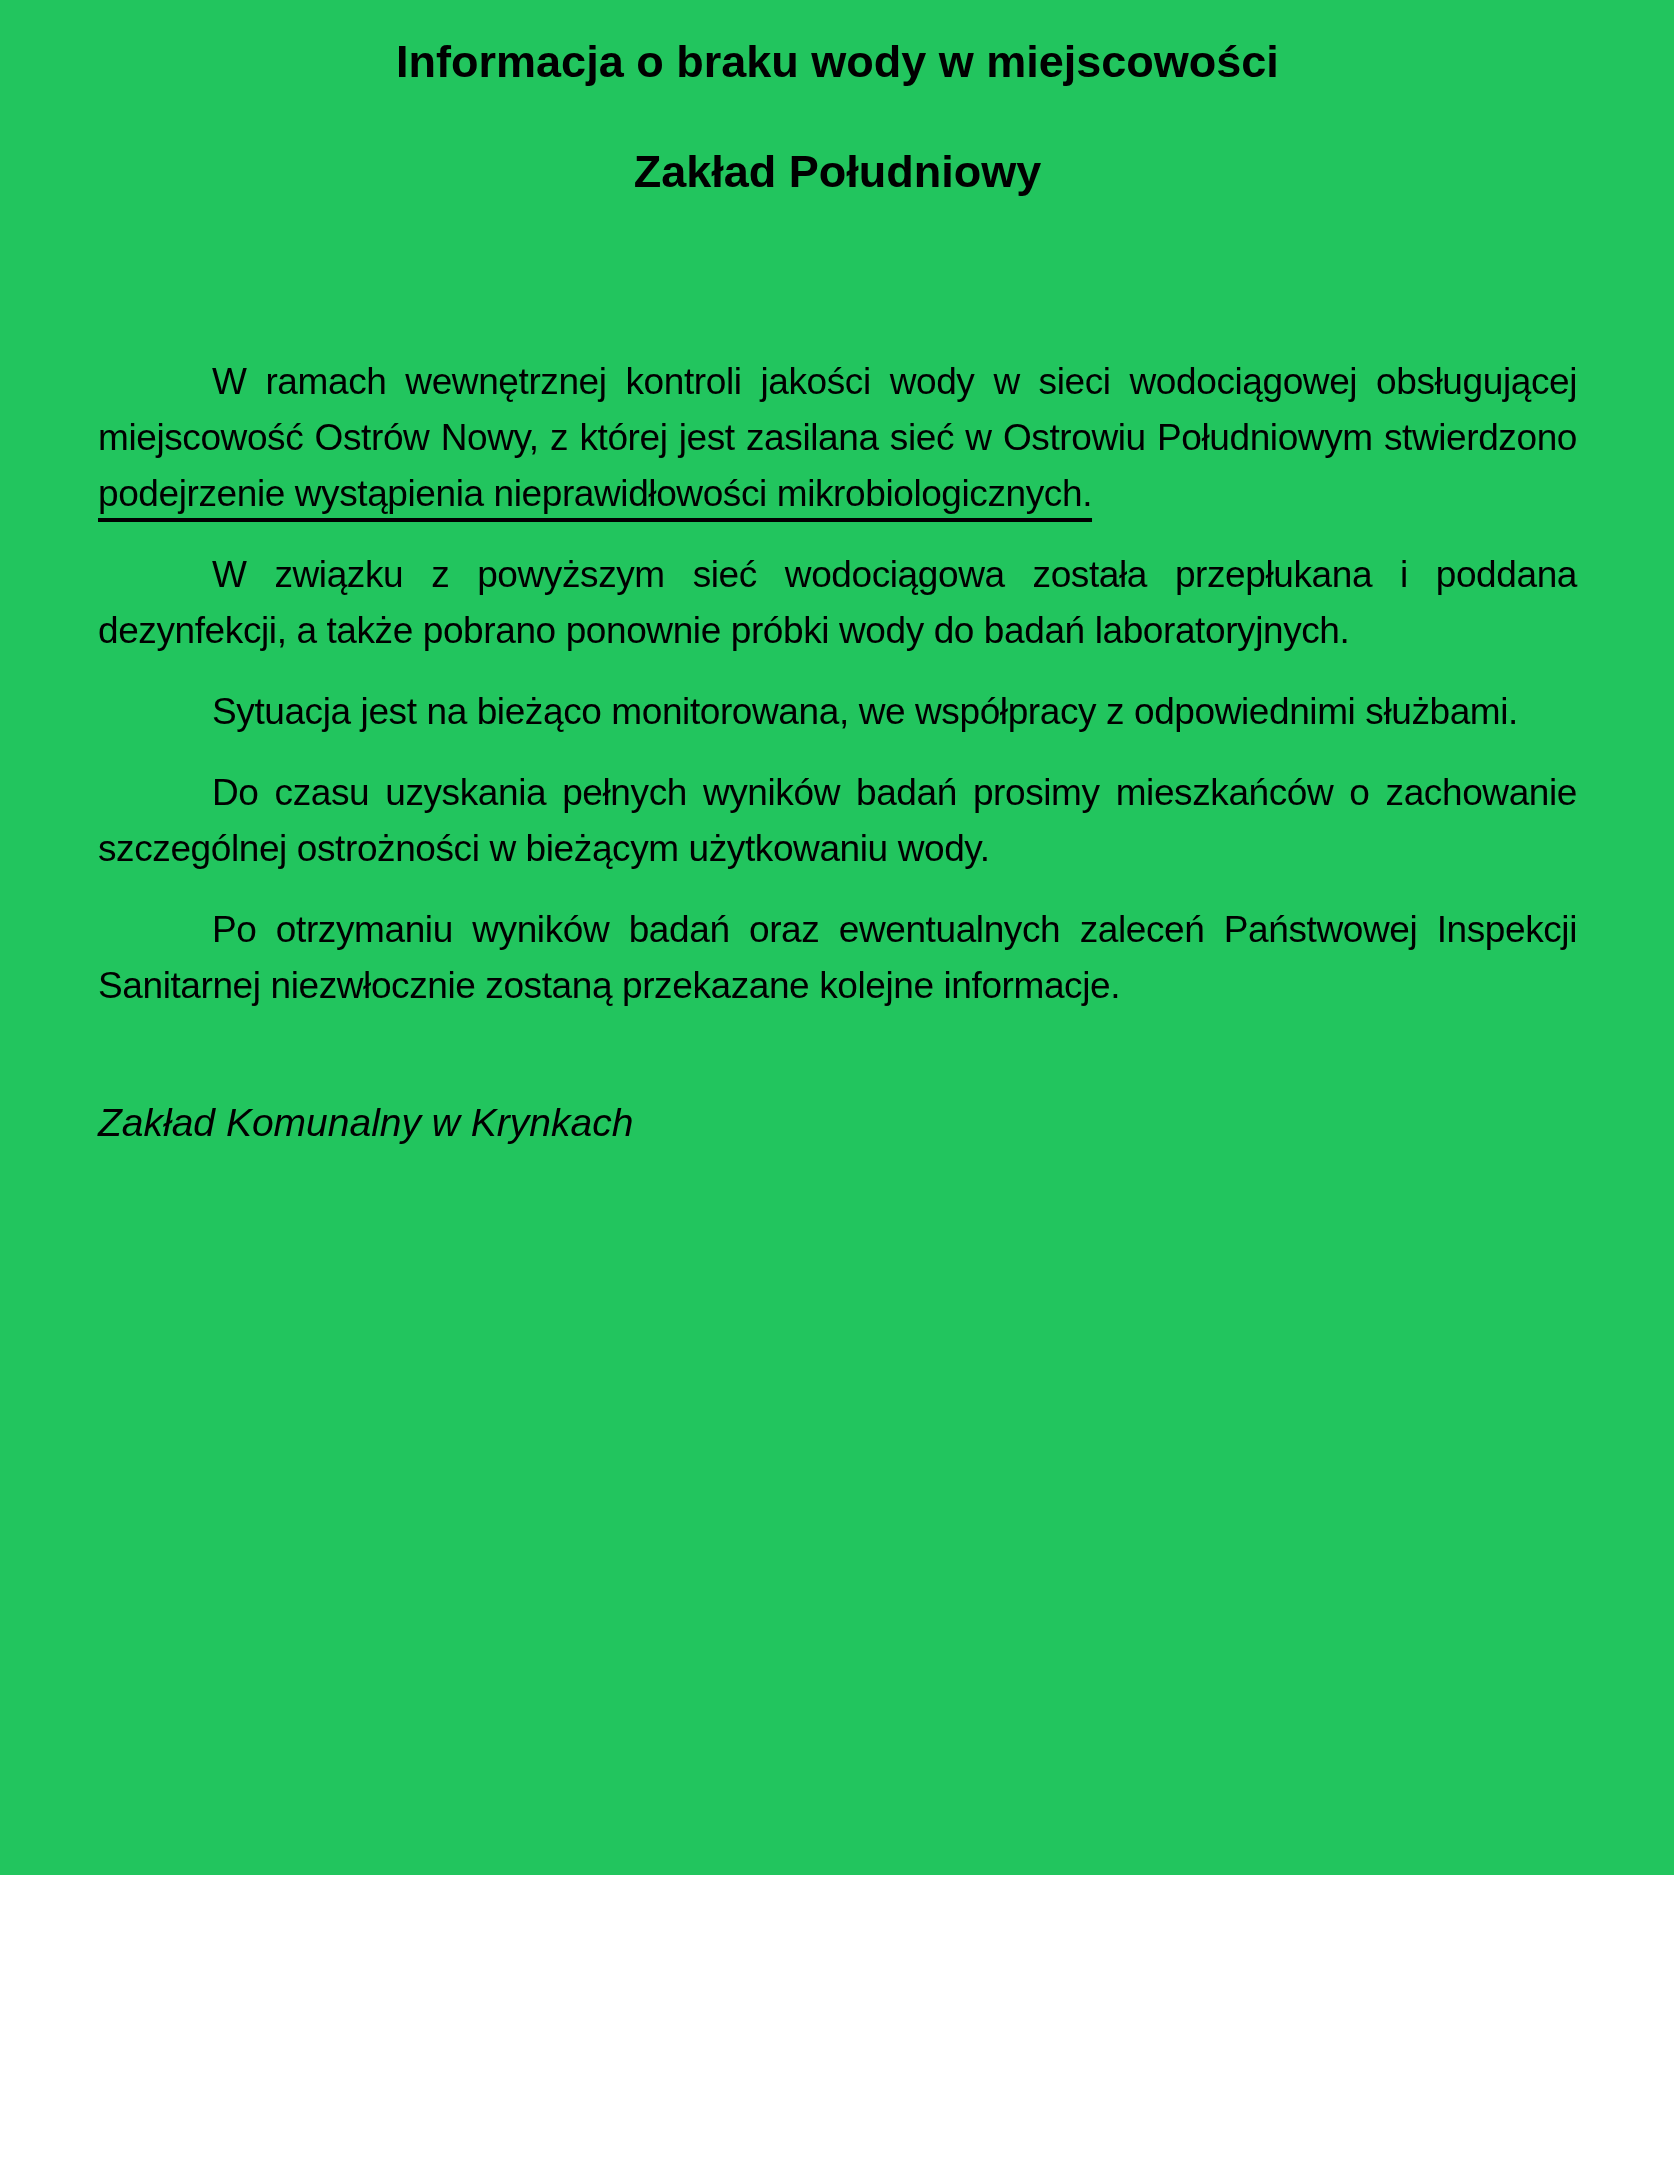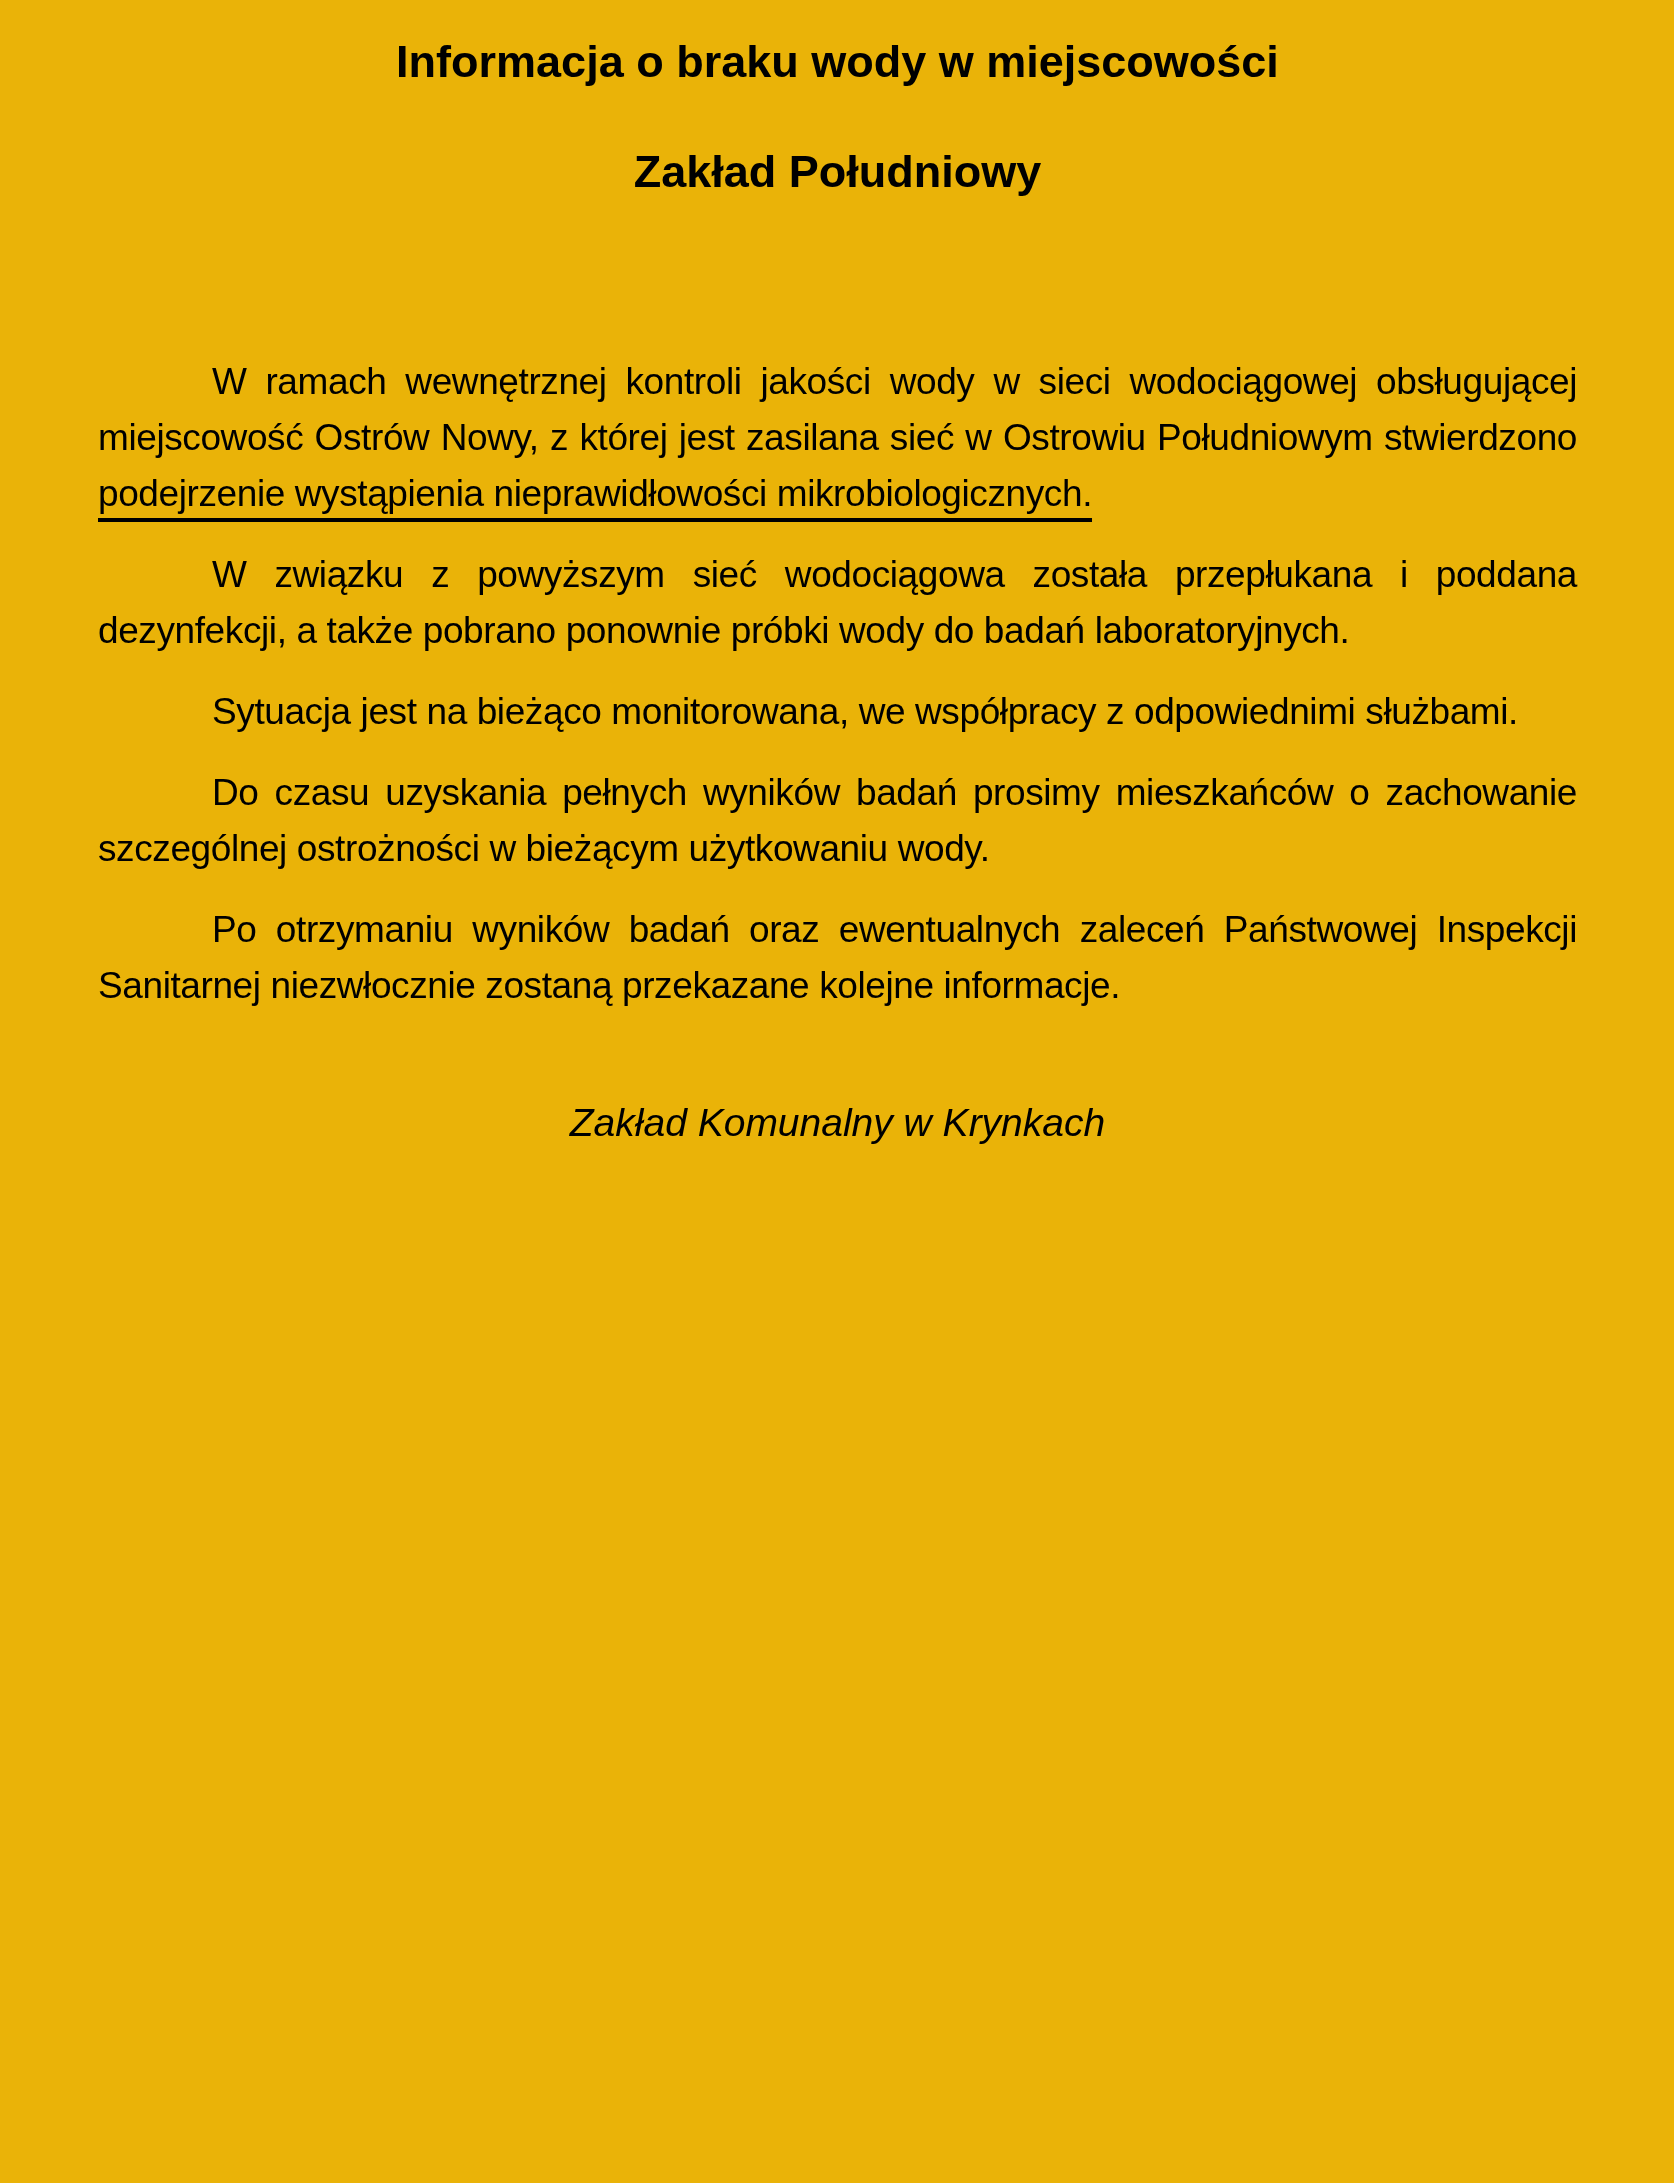--- a/index.html
+++ b/index.html
@@ -3,22 +3,22 @@
 <meta charset="utf-8">
 <style>
   html, body {
     margin: 0;
     padding: 0;
     background: #ffffff;
   }
   .page {
     position: relative;
     width: 1675px;
-    height: 2183px;
-    background: #eab308;
+    height: 1875px;
+    background: #22c55e;
     color: #000000;
     font-family: "Liberation Sans", "DejaVu Sans", sans-serif;
     box-sizing: border-box;
     padding: 35px 98px 0 98px;
     overflow: hidden;
   }
   .title {
     text-align: center;
     font-weight: bold;
     font-size: 45px;
@@ -41,21 +41,21 @@
   .body-text p.bold {
     font-weight: normal;
   }
   .seg-underline {
     text-decoration: underline;
     text-decoration-thickness: 3.9px;
     text-underline-offset: 12.4px;
   }
   .signature {
     margin-top: 85px;
-    text-align: center;
+    text-align: left;
     font-style: italic;
     font-size: 39px;
     line-height: 48px;
   }
 </style>
 </head>
 <body>
 
 <div class="page">
   <div class="title">

